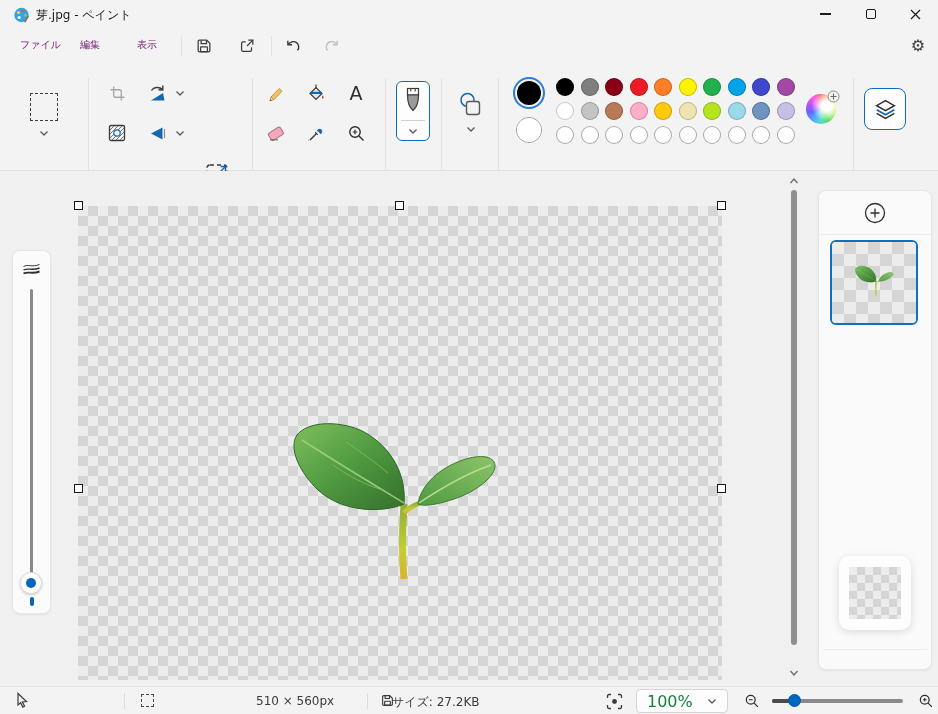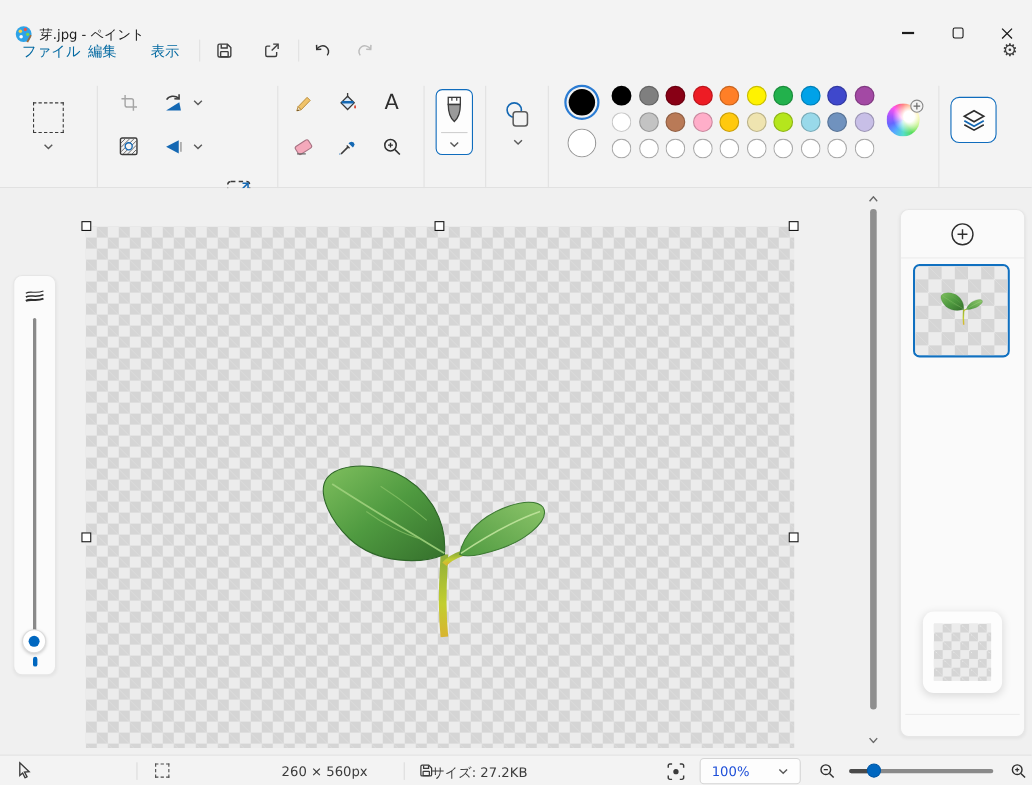--- a/index.html
+++ b/index.html
@@ -20,21 +20,21 @@
     background-image:
       linear-gradient(45deg,#d5d5d5 25%,transparent 25%,transparent 75%,#d5d5d5 75%),
       linear-gradient(45deg,#d5d5d5 25%,transparent 25%,transparent 75%,#d5d5d5 75%);
     background-size:20px 20px;
     background-position:0 0,10px 10px;
   }
   .handle{position:absolute;width:9px;height:9px;background:#fff;border:1.5px solid #161616;box-sizing:border-box}
   .swatch{width:18px;height:18px;border-radius:50%;box-shadow:inset 0 0 0 1px rgba(0,0,0,.22)}
   .swatch.empty{background:#fff;box-shadow:inset 0 0 0 1px #a9a9a9}
   #palette-grid{display:grid;grid-template-columns:repeat(10,18px);grid-auto-rows:18px;gap:6px 6.5px}
-  .menu-item{padding:6px 10px;border-radius:5px;font-size:13px;color:#0369a1}
+  .menu-item{padding:6px 10px;border-radius:5px;font-size:10px;color:#701a75}
   .card{background:#fbfbfb;border:1px solid #e6e6e6;border-radius:8px;box-shadow:0 1px 3px rgba(0,0,0,.05)}
   .statusbar-text{font-size:12px;color:#3b3b3b;white-space:nowrap}
 </style>
 </head>
 <body>
 
 <svg width="0" height="0" style="position:absolute" aria-hidden="true">
   <defs>
     <linearGradient id="leafBig" x1="0" y1="0" x2="1" y2="1">
       <stop offset="0" stop-color="#7fbf5e"></stop>
@@ -55,21 +55,21 @@
       <path d="M116,95 C120,90 125,87.5 132,85" stroke="url(#stemG)" stroke-width="5" fill="none"></path>
       <path d="M116,86 C95,95 55,95 30,72 C12,55 0,30 9,17 C19,4 48,2 72,12 C98,24 119,52 116,86 Z" fill="url(#leafBig)" stroke="#2e6628" stroke-width="1"></path>
       <path d="M116,85 C88,68 48,44 14,22" stroke="#9ed07c" stroke-width="1.6" fill="none" opacity="0.9"></path>
       <path d="M95,72 C80,68 60,58 45,47 M100,55 C88,45 72,33 58,24" stroke="#8cc46a" stroke-width="1" fill="none" opacity="0.7"></path>
       <path d="M130,86 C133,67 151,50 175,42 C192,36 206,38 207,47 C208,58 188,74 166,81 C151,86 137,89 130,86 Z" fill="url(#leafSm)" stroke="#3d7a33" stroke-width="1"></path>
       <path d="M131,85 C152,71 180,55 203,47" stroke="#bfe39b" stroke-width="1.4" fill="none" opacity="0.9"></path>
     </symbol>
   </defs>
 </svg>
 
-<div class="abs" style="left:0;top:16px;width:790px;height:28px">
+<div class="abs" style="left:0;top:0;width:790px;height:28px">
   <svg class="abs" style="left:13px;top:6px" width="17" height="17" viewBox="0 0 17 17">
     <circle cx="8.5" cy="9" r="7.2" fill="#2ea3e8"></circle>
     <circle cx="5.5" cy="6.5" r="1.6" fill="#f5d342"></circle>
     <circle cx="10" cy="4.8" r="1.5" fill="#e8534a"></circle>
     <circle cx="12.2" cy="9.2" r="1.5" fill="#7bd24e"></circle>
     <circle cx="6.2" cy="11.5" r="1.6" fill="#ffffff"></circle>
     <path d="M11,16 L14.5,9.5 L15.8,10.2 L12.6,16.6 Z" fill="#9c6b3f"></path>
   </svg>
   <span class="abs" style="left:36px;top:7px;font-size:12px;color:#1b1b1b">芽.jpg - ペイント</span>
 
@@ -373,40 +373,40 @@
 </div>
 
 <div class="abs" style="left:0;top:686px;width:938px;height:28px;border-top:1px solid #e1e1e1;box-sizing:border-box;background:#f3f3f3">
 
   <svg class="abs" style="left:15px;top:5px" width="14" height="16" viewBox="0 0 14 16" fill="none" stroke="#3b3b3b" stroke-width="1.2">
     <path d="M3 1.5 L11.5 9.5 L7.3 9.9 L9.6 14.2 L7.8 15.1 L5.6 10.7 L3 13 Z"></path>
   </svg>
   <div class="div-v" style="left:124px;top:6px;height:16px;background:#dcdcdc"></div>
 
   <div class="abs" style="left:141px;top:7px;width:13px;height:13px;border:1.4px dashed #4a4a4a;box-sizing:border-box"></div>
-  <span class="abs statusbar-text" style="left:256px;top:7px">260 × 560px</span>
+  <span class="abs statusbar-text" style="left:256px;top:7px">510 × 560px</span>
 
   <div class="div-v" style="left:367px;top:6px;height:16px;background:#dcdcdc"></div>
 
   <svg class="abs" style="left:380px;top:6px" width="15" height="15" viewBox="0 0 20 20" fill="none" stroke="#3b3b3b" stroke-width="1.5">
     <path d="M3.5 5 A1.5 1.5 0 0 1 5 3.5 H13 L16.5 7 V15 A1.5 1.5 0 0 1 15 16.5 H5 A1.5 1.5 0 0 1 3.5 15 Z"></path>
     <path d="M6.8 3.8 v3.6 h6 V3.8"></path>
       <rect x="6.2" y="11" width="7.6" height="5.2" rx="0.6"></rect>
   </svg>
   <span class="abs statusbar-text" style="left:392px;top:7px">サイズ: 27.2KB</span>
 
   <div class="abs icon-btn" style="left:601px;top:3px;width:26px;height:22px">
     <svg width="17" height="17" viewBox="0 0 17 17" fill="none" stroke="#3b3b3b" stroke-width="1.3">
       <path d="M1.5 5 V3 a1.5 1.5 0 0 1 1.5 -1.5 H5 M12 1.5 h2 A1.5 1.5 0 0 1 15.5 3 v2 M15.5 12 v2 a1.5 1.5 0 0 1 -1.5 1.5 h-2 M5 15.5 H3 A1.5 1.5 0 0 1 1.5 14 v-2"></path>
       <circle cx="8.5" cy="8.5" r="2.4" fill="#3b3b3b" stroke="none"></circle>
     </svg>
   </div>
 
   <div class="abs row" style="left:636px;top:2px;width:92px;height:24px;background:#fdfdfd;border:1px solid #d5d5d5;border-radius:4px;box-sizing:border-box;justify-content:space-between;padding:0 10px">
-    <span style="font-size:12px;color:#1d4ed8">100%</span>
+    <span style="font-size:16px;color:#15803d">100%</span>
     <svg width="10" height="7" viewBox="0 0 10 7">
         <path d="M1.5 1.5 L5 5 L8.5 1.5" fill="none" stroke="#5a5a5a" stroke-width="1.3"></path>
       </svg>
   </div>
 
   <div class="abs icon-btn" style="left:740px;top:3px;width:24px;height:22px">
     <svg width="16" height="16" viewBox="0 0 19 19" fill="none" stroke="#2e2e2e" stroke-width="1.5">
       <circle cx="8" cy="8" r="5.2"></circle>
         <path d="M12 12 L16.5 16.5"></path>
         <path d="M5.8 8 H10.2" stroke-width="1.3"></path>

